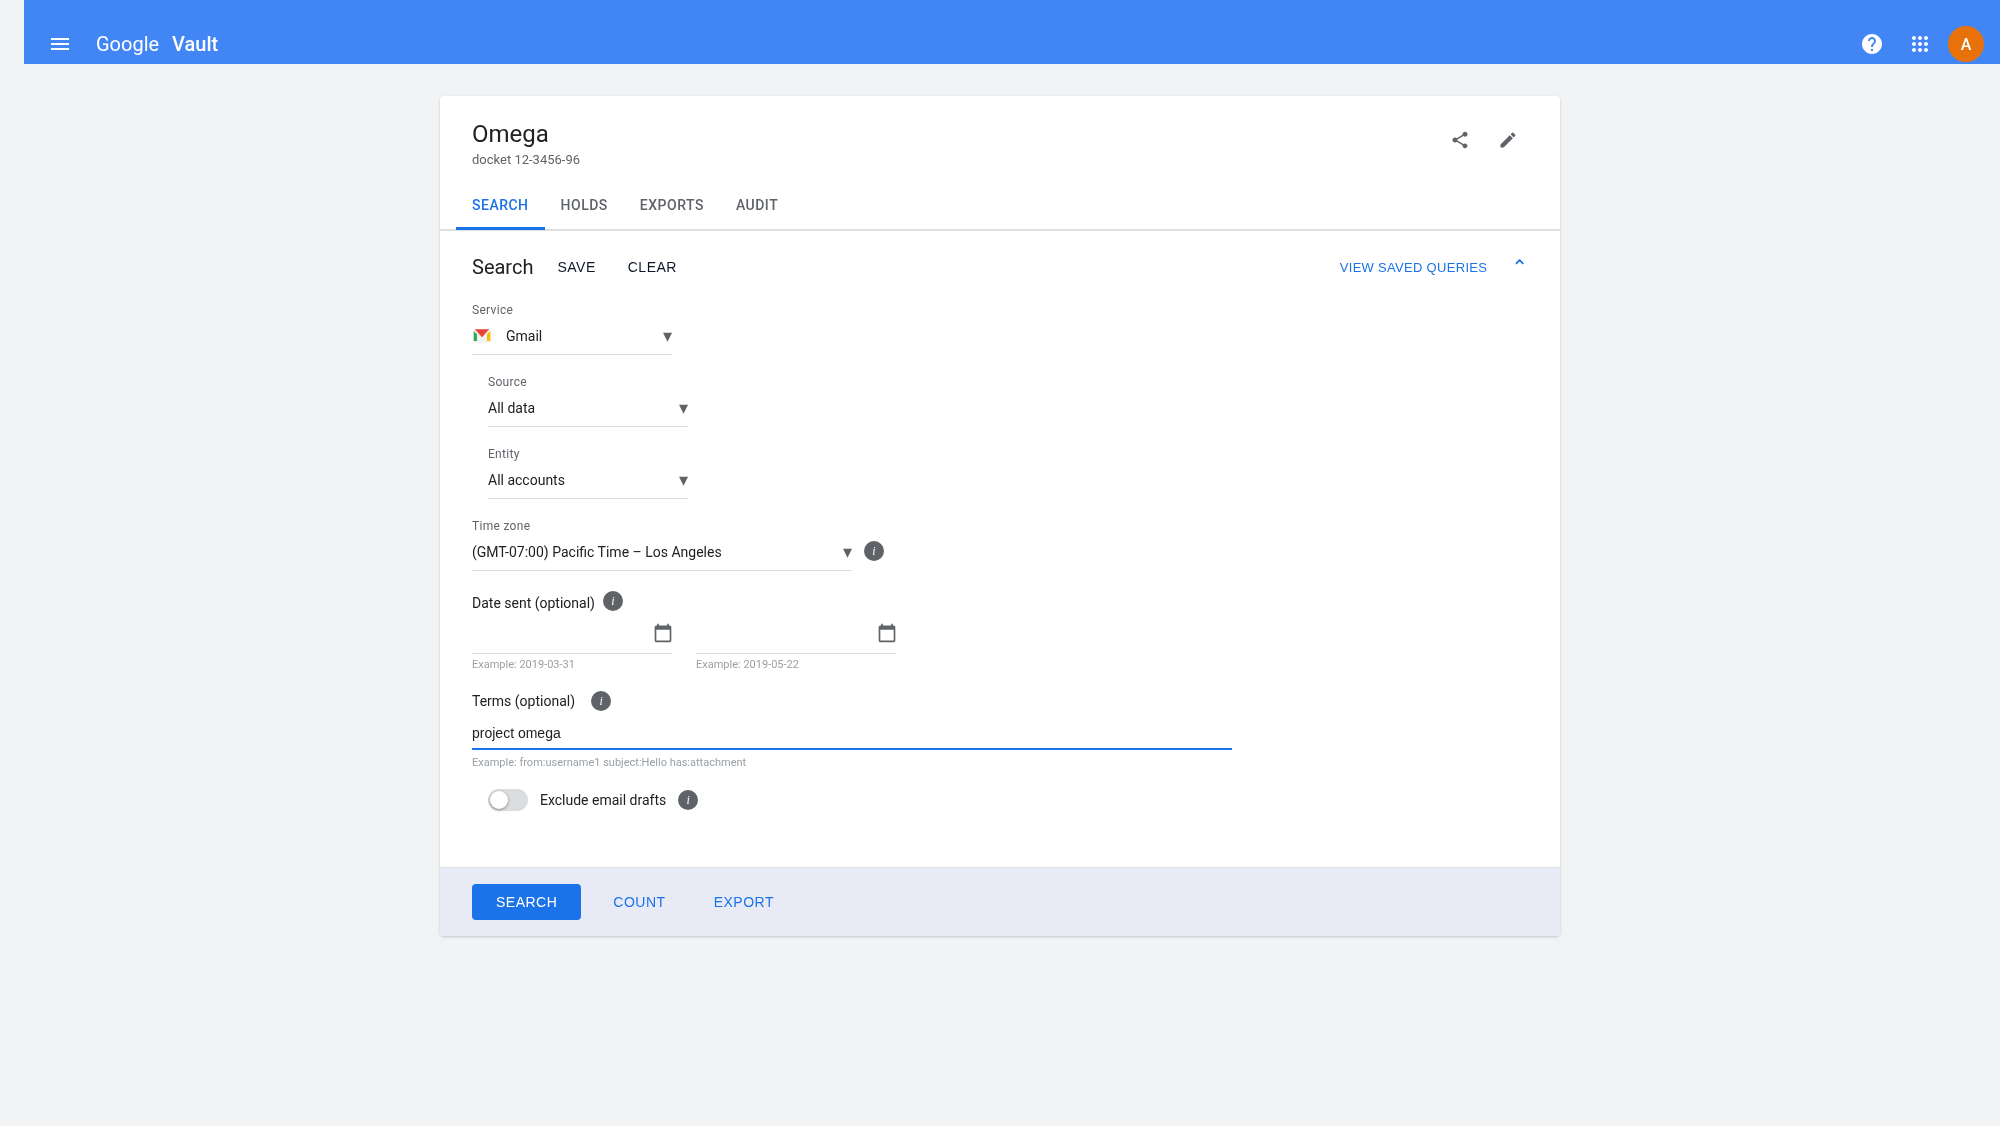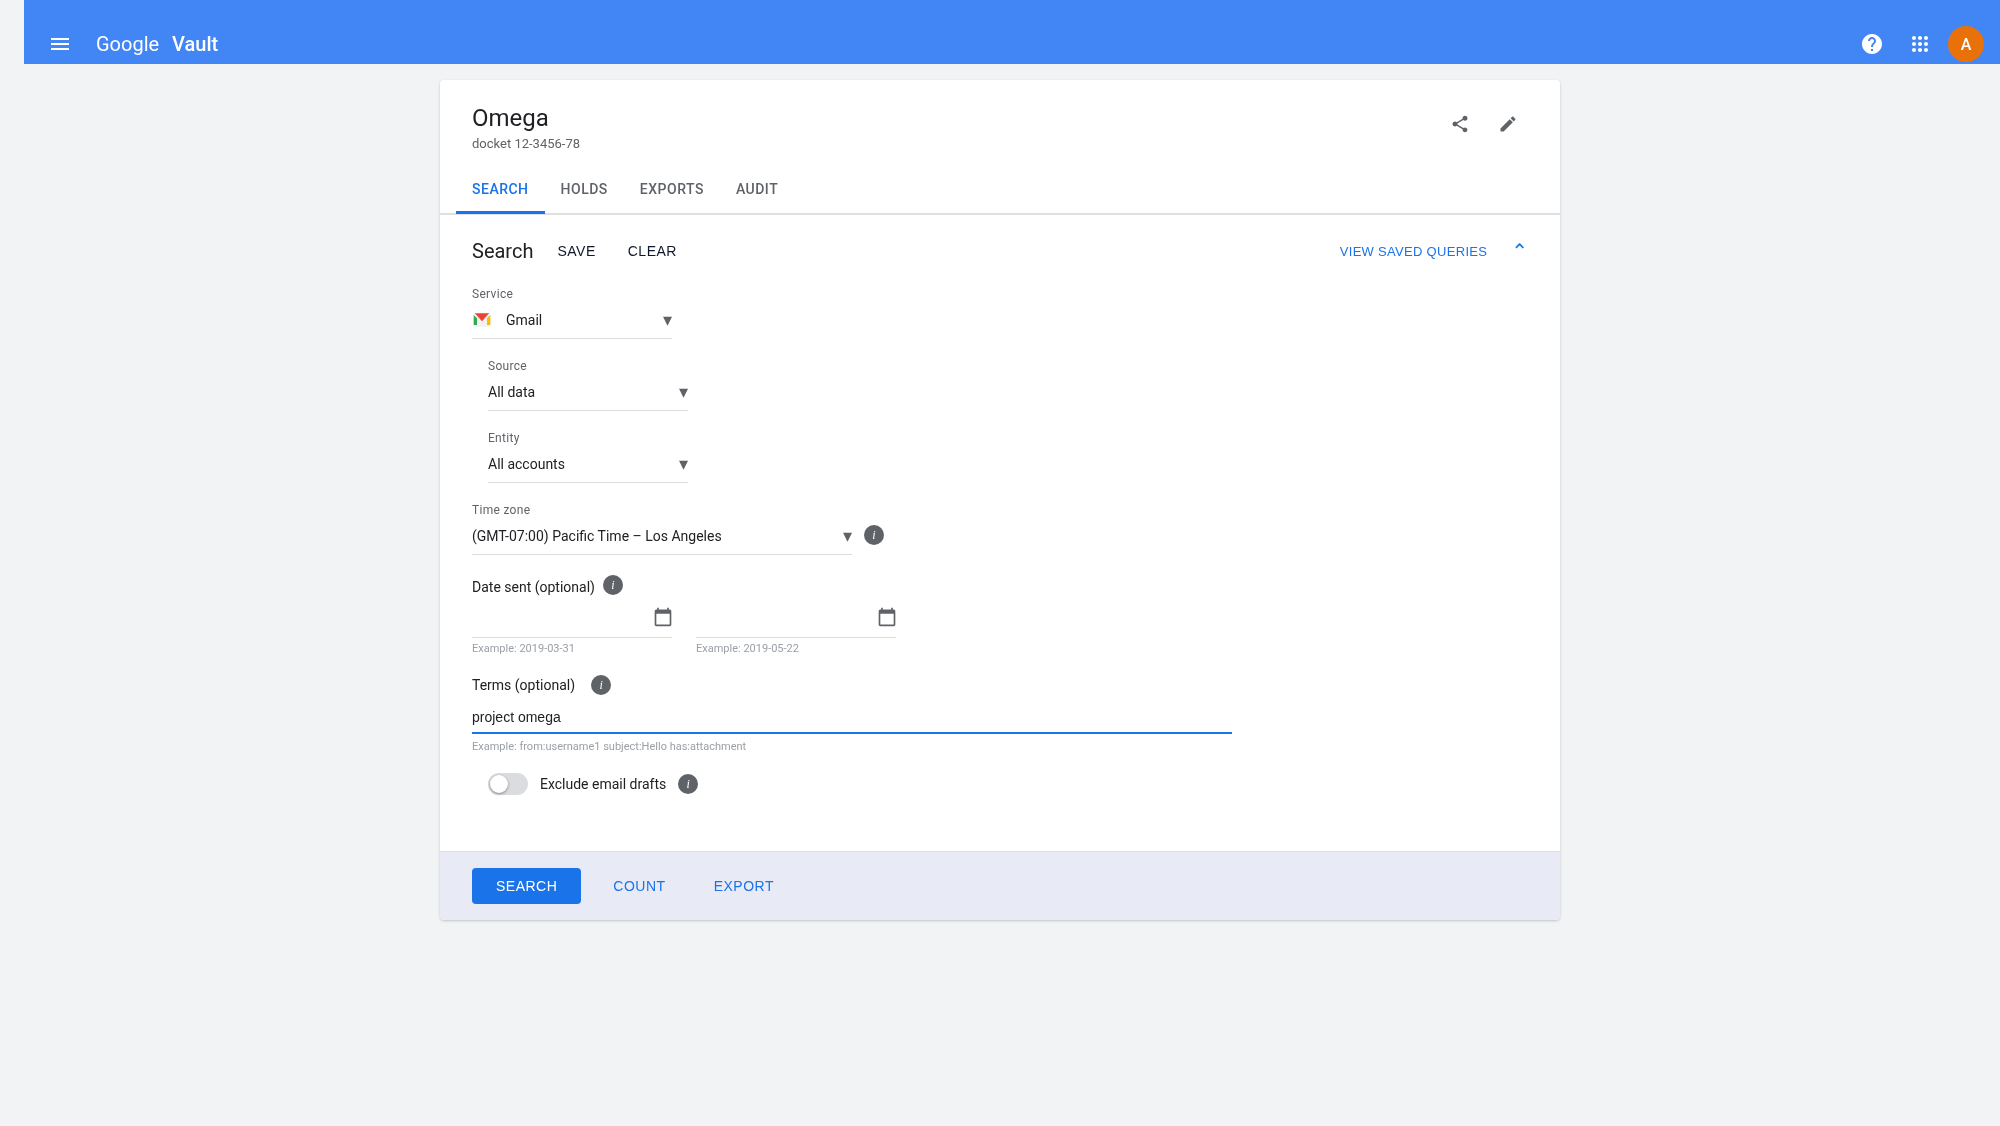--- a/index.html
+++ b/index.html
@@ -59,21 +59,21 @@
       display: flex;
       align-items: center;
       justify-content: center;
       font-size: 16px;
       font-weight: 500;
       cursor: pointer;
     }
 
     
     .main-content {
-      margin-top: 64px;
+      margin-top: 80px;
       padding: 16px 48px;
     }
 
     
     .matter-card {
       background: white;
       border-radius: 4px;
       box-shadow: 0 1px 3px rgba(0,0,0,0.12), 0 1px 2px rgba(0,0,0,0.08);
       max-width: 1120px;
       margin: 0 auto;
@@ -418,21 +418,21 @@
     <div class="avatar">A</div>
   </div>
 </div>
 
 <div class="main-content">
   <div class="matter-card">
 
     <div class="matter-header">
       <div>
         <div class="matter-title">Omega</div>
-        <div class="matter-docket">docket 12-3456-78</div>
+        <div class="matter-docket">docket 12-3456-96</div>
       </div>
       <div class="matter-actions">
         <button class="matter-icon-btn">
           <svg width="20" height="20" viewBox="0 0 24 24" fill="currentColor">
             <path d="M18 16.08c-.76 0-1.44.3-1.96.77L8.91 12.7c.05-.23.09-.46.09-.7s-.04-.47-.09-.7l7.05-4.11c.54.5 1.25.81 2.04.81 1.66 0 3-1.34 3-3s-1.34-3-3-3-3 1.34-3 3c0 .24.04.47.09.7L8.04 9.81C7.5 9.31 6.79 9 6 9c-1.66 0-3 1.34-3 3s1.34 3 3 3c.79 0 1.5-.31 2.04-.81l7.12 4.16c-.05.21-.08.43-.08.65 0 1.61 1.31 2.92 2.92 2.92s2.92-1.31 2.92-2.92c0-1.61-1.31-2.92-2.92-2.92z"></path>
           </svg>
         </button>
         <button class="matter-icon-btn">
           <svg width="20" height="20" viewBox="0 0 24 24" fill="currentColor">
             <path d="M3 17.25V21h3.75L17.81 9.94l-3.75-3.75L3 17.25zM20.71 7.04c.39-.39.39-1.02 0-1.41l-2.34-2.34c-.39-.39-1.02-.39-1.41 0l-1.83 1.83 3.75 3.75 1.83-1.83z"></path>

